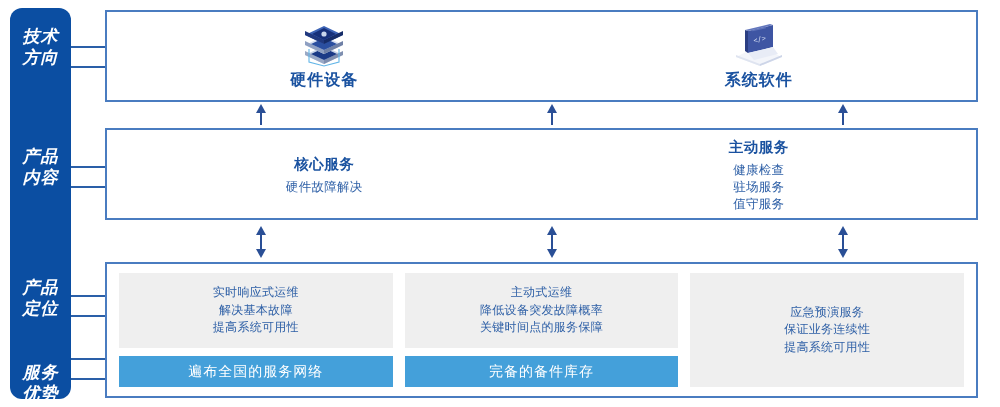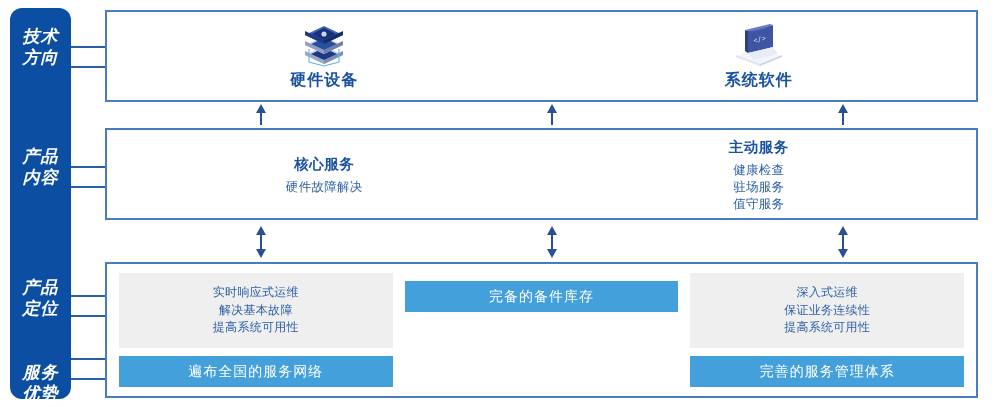--- a/index.html
+++ b/index.html
@@ -325,28 +325,32 @@
       <div class="bottom-col">
         <div class="pos-box">
           <div class="pos-line">实时响应式运维</div>
           <div class="pos-line">解决基本故障</div>
           <div class="pos-line">提高系统可用性</div>
         </div>
         <div class="adv-box">遍布全国的服务网络</div>
       </div>
 
       <div class="bottom-col">
+        <div class="pos-box">
+          <div class="pos-line">主动式运维</div>
+          <div class="pos-line">降低设备突发故障概率</div>
+          <div class="pos-line">关键时间点的服务保障</div>
+        </div>
         <div class="adv-box">完备的备件库存</div>
       </div>
 
       <div class="bottom-col">
         <div class="pos-box">
-          <div class="pos-line">深入式运维</div>
+          <div class="pos-line">应急预演服务</div>
           <div class="pos-line">保证业务连续性</div>
           <div class="pos-line">提高系统可用性</div>
         </div>
-        <div class="adv-box">完善的服务管理体系</div>
       </div>
 
     </div>
   </div>
 
 </div>
 
 </body></html>

